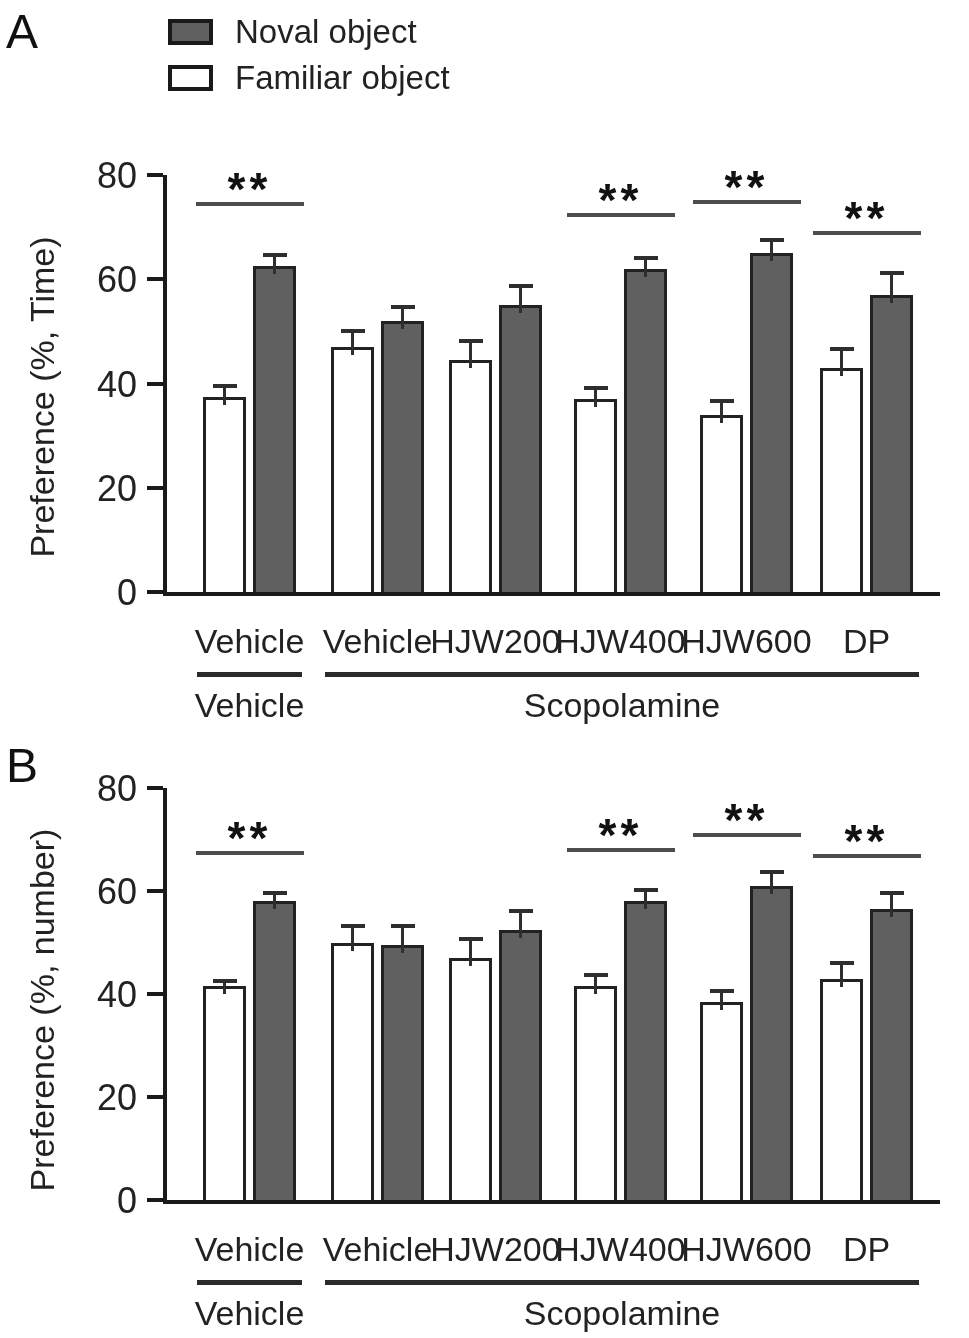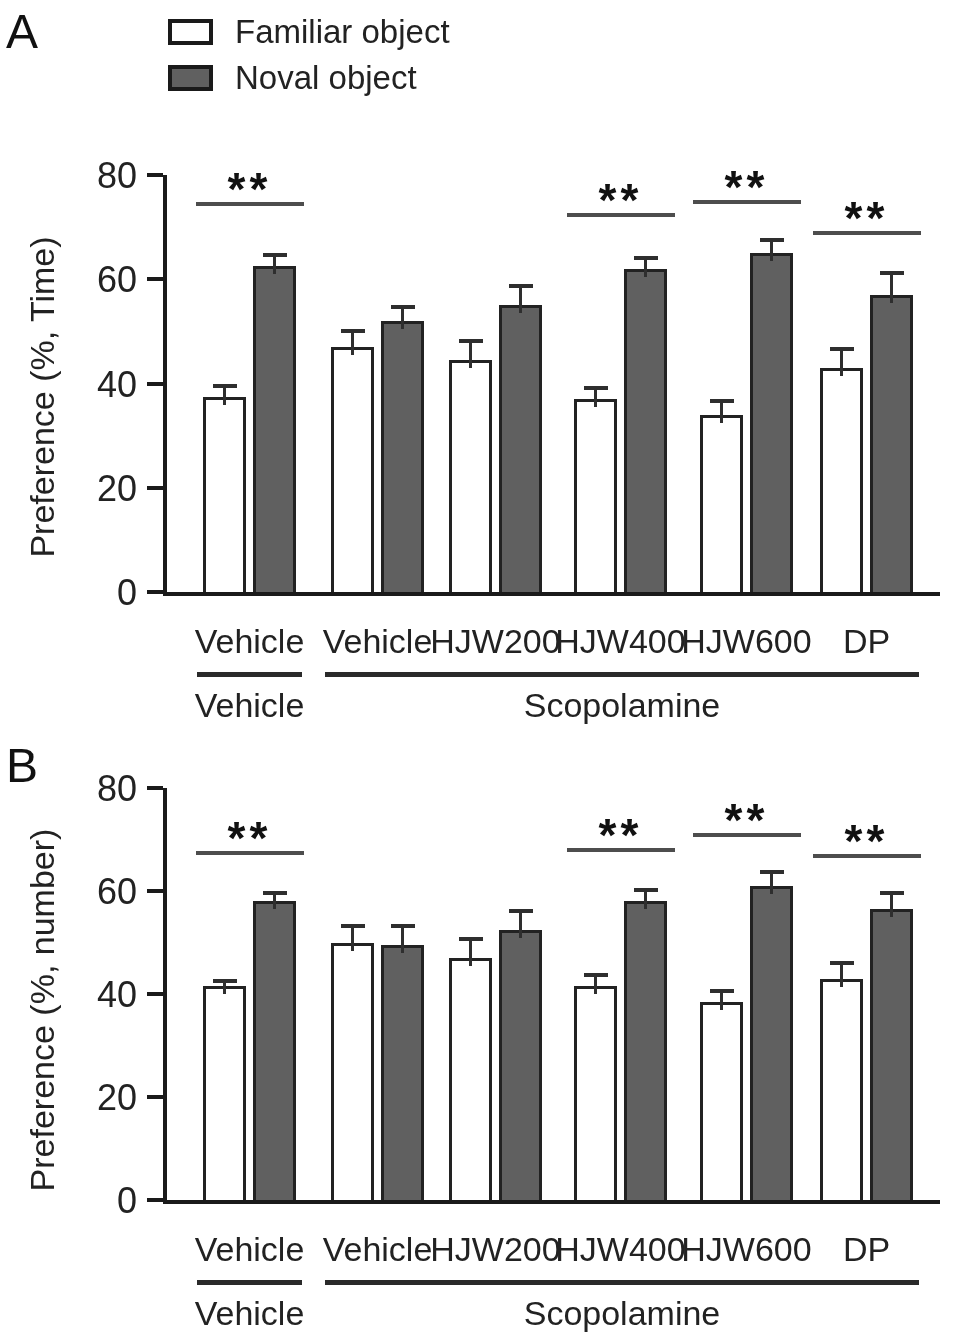--- a/index.html
+++ b/index.html
@@ -38,26 +38,26 @@
 </style>
 </head>
 <body>
 
 <div class="figure">
 
   <div class="panel-letter" id="panelA-letter">A</div>
 
   <div class="legend">
     <div class="legend-item">
+      <span class="swatch" style="background: rgb(96, 96, 96);"></span>
+      <span class="legend-label">Noval object</span>
+    </div>
+    <div class="legend-item">
       <span class="swatch" style="background: rgb(255, 255, 255);"></span>
       <span class="legend-label">Familiar object</span>
-    </div>
-    <div class="legend-item">
-      <span class="swatch" style="background: rgb(96, 96, 96);"></span>
-      <span class="legend-label">Noval object</span>
     </div>
   </div>
 
   <div class="ylabel" id="ylabel0">Preference (%, Time)</div>
   <div class="chart" id="chart0" style="left: 163px; top: 175px; width: 777px; height: 417px;">
       <div class="axis-y"></div>
       <div class="axis-x"></div>
       <div class="tick" style="left: -16px; bottom: -2px;"></div>
       <div class="tick-label" style="left: -96px; top: 400px;">0</div>
       <div class="tick" style="left: -16px; bottom: 102.25px;"></div>

